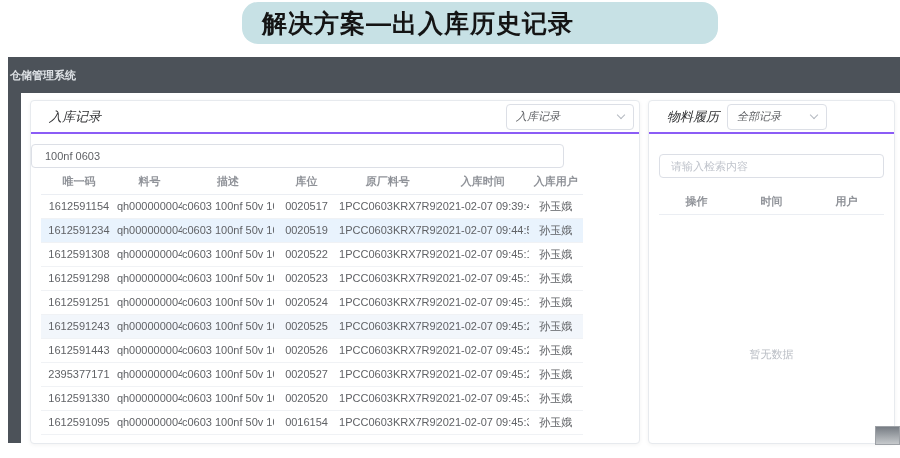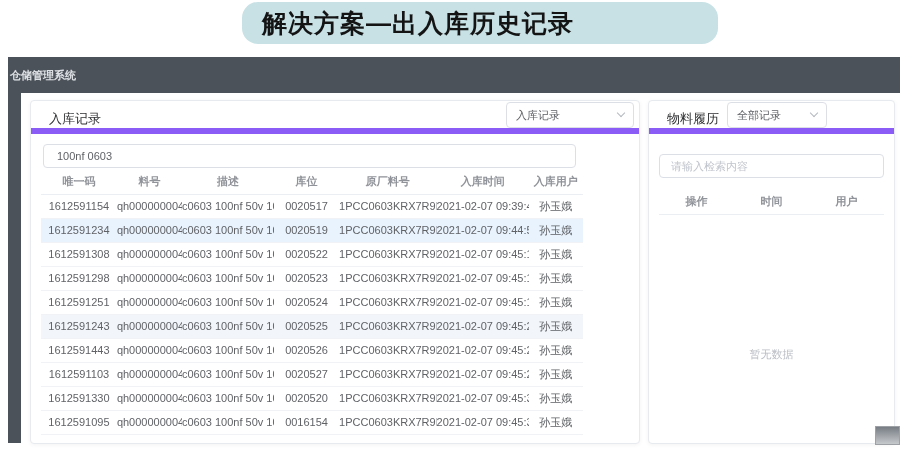--- a/index.html
+++ b/index.html
@@ -29,36 +29,36 @@
 
   .sidestrip{position:absolute;left:0;top:36px;width:13px;height:350px;background:var(--navbar-bg);}
   .content{position:absolute;left:13px;top:36px;right:0;bottom:0;background:#fff;}
 
   .card{position:absolute;background:#fff;border:1px solid var(--card-border);
     border-radius:4px;box-shadow:0 1px 4px rgba(0,0,0,.05);}
   .card-left{left:9px;top:7px;width:610px;height:344px;}
   .card-right{left:627px;top:7px;width:247px;height:344px;}
 
   .card-header{position:absolute;left:0;right:0;top:0;height:33px;
-    border-bottom:6px solid #8b5cf6;display:flex;align-items:flex-end;padding:0 5px 0 18px;}
+    border-bottom:2px solid #8b5cf6;display:flex;align-items:center;padding:0 5px 0 18px;font-style:italic;}
   .card-title{font-size:13px;color:#303133;}
   .spacer{flex:1;}
   .select{height:26px;border:1px solid var(--border);border-radius:4px;background:#fff;
     display:flex;align-items:center;justify-content:space-between;padding:0 9px;
     font-size:11px;color:#606266;cursor:pointer;}
   .select-left{width:128px;}
   .select-right{width:100px;margin-left:8px;}
   .chev{display:inline-block;width:6px;height:6px;border-right:1px solid #b4b9c0;
     border-bottom:1px solid #b4b9c0;transform:rotate(45deg);margin-top:-4px;}
 
   .tinput{position:absolute;border:1px solid var(--border);border-radius:4px;height:24px;
     font-size:11px;color:#606266;padding:0 11px;outline:none;background:#fff;
     font-family:"Liberation Sans","DejaVu Sans",sans-serif;}
   .tinput::placeholder{color:#c0c4cc;}
-  .input-left{left:12px;top:43px;width:533px;padding-left:13px;}
+  .input-left{left:0;top:43px;width:533px;padding-left:13px;}
   .input-right{left:10px;top:53px;width:225px;}
 
   table{border-collapse:collapse;table-layout:fixed;}
   .table-left{position:absolute;left:10px;top:68px;width:542px;}
   .table-right{position:absolute;left:10px;top:88px;width:225px;}
   th{font-weight:bold;color:#909399;font-size:11px;height:25px;
     border-bottom:1px solid #ebeef3;text-align:center;white-space:nowrap;overflow:hidden;}
   td{color:#606266;font-size:11px;height:24px;border-bottom:1px solid #f0f2f5;
     text-align:center;white-space:nowrap;overflow:hidden;}
   tr.row-selected td{background:var(--selected-row-bg);}
@@ -178,21 +178,21 @@
             <tr>
               <td>1612591443</td>
               <td>qh0000000045</td>
               <td>c0603 100nf 50v 10% 104</td>
               <td>0020526</td>
               <td>1PCC0603KRX7R9BB104</td>
               <td>2021-02-07 09:45:26</td>
               <td>孙玉娥</td>
             </tr>
             <tr>
-              <td>1612591103</td>
+              <td>2395377171</td>
               <td>qh0000000045</td>
               <td>c0603 100nf 50v 10% 104</td>
               <td>0020527</td>
               <td>1PCC0603KRX7R9BB104</td>
               <td>2021-02-07 09:45:29</td>
               <td>孙玉娥</td>
             </tr>
             <tr>
               <td>1612591330</td>
               <td>qh0000000045</td>

